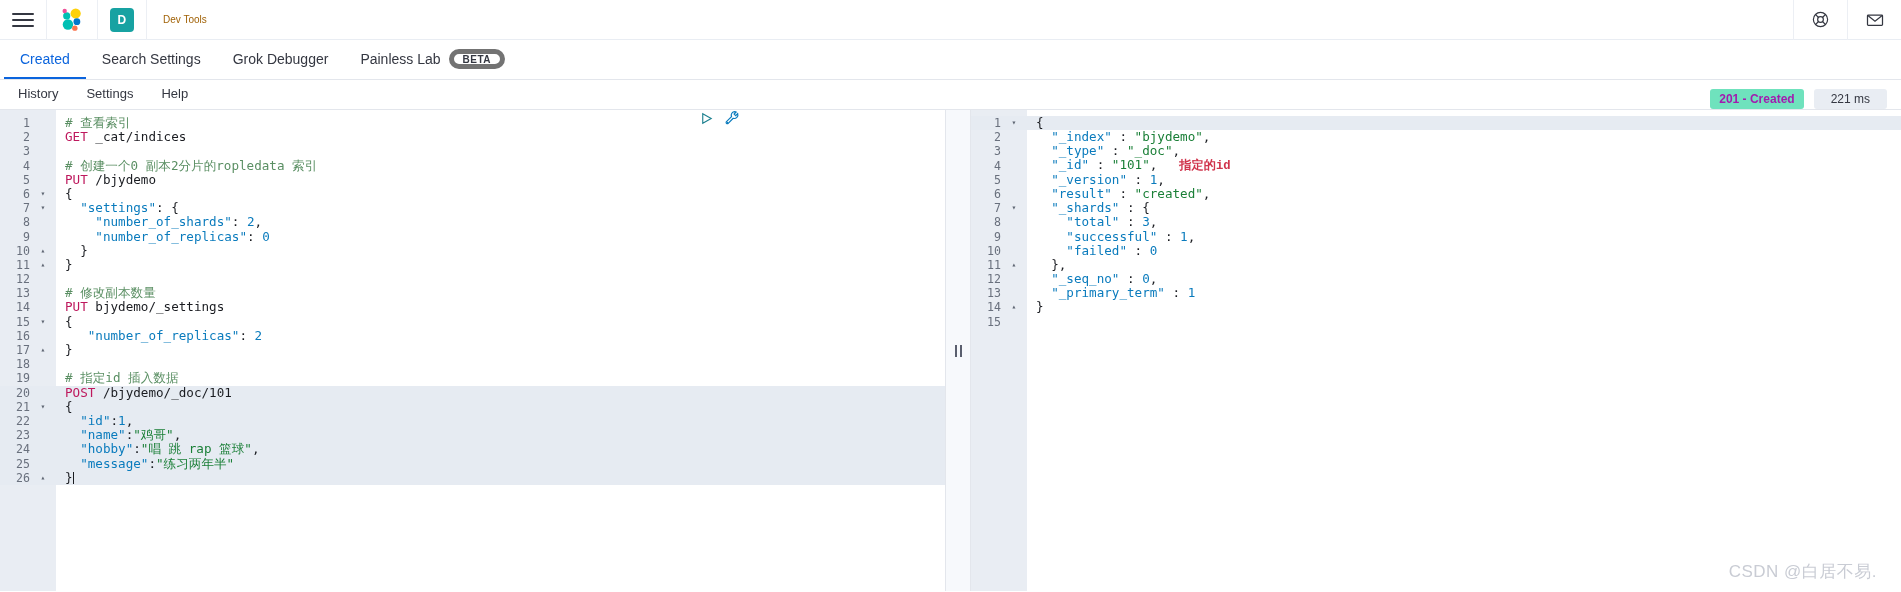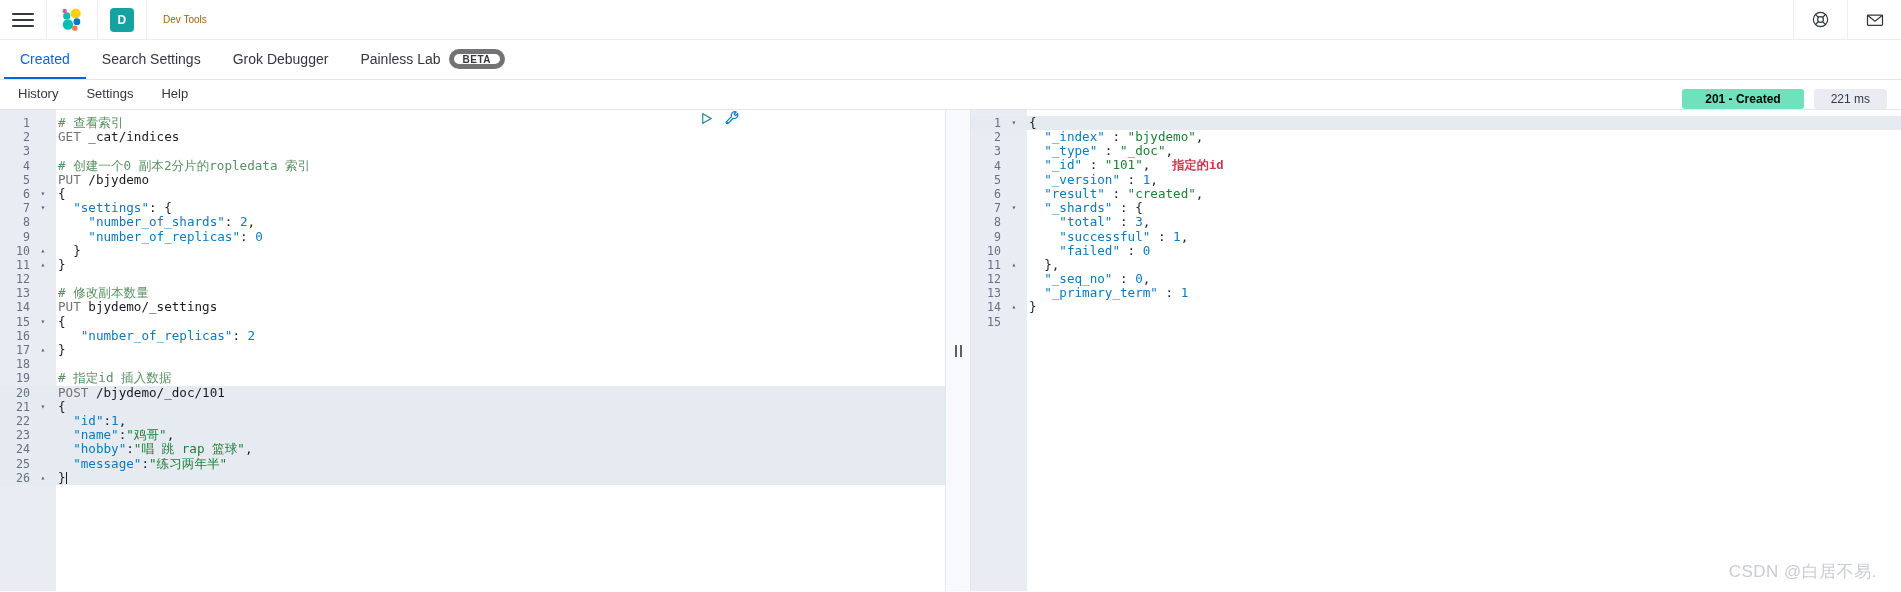--- a/index.html
+++ b/index.html
@@ -90,23 +90,23 @@
     background:#fff;
     position: relative;
   }
   .submenu-item {
     font-size: 13px; color:#343741; padding: 0 12px; cursor:pointer; line-height:30px;
   }
   .status-wrap {
     margin-left:auto; display:flex; align-items:center; gap:10px; padding-right:14px;
   }
   .status-pill {
-    background:#6fe2bd; color:#000000;
+    background:#6fe2bd; color:#a21caf;
     font-size: 12px; font-weight: 600;
-    padding: 3px 23px; border-radius: 3px;
+    padding: 3px 9px; border-radius: 3px;
     white-space: nowrap;
   }
   .time-pill {
     background:#e9edf3; color:#343741;
     font-size: 12px;
     padding: 3px 17px; border-radius: 3px;
     white-space:nowrap;
   }
 
   
@@ -152,24 +152,24 @@
   .ln {
     width: 36px; text-align:right; padding-right:6px;
     color:#69707d; font-size:11.6px;
     flex: 0 0 36px;
     user-select:none;
   }
   .fold {
     width: 14px; flex:0 0 14px; text-align:center;
     color:#5f6673; font-size:8px; user-select:none;
   }
-  .ltxt { padding-left: 8px; flex:1; }
-
-  
-  .k-method   { color:#737373; }      
+  .ltxt { padding-left: 8px; flex:1;margin-left:7px; }
+
+  
+  .k-method   { color:#be185d; }      
   .k-url      { color:#1a1c21; }
   .k-comment  { color:#5a8f63; }
   .k-key      { color:#0a7bbd; }
   .k-str      { color:#1a7f37; }
   .k-num      { color:#0a7bbd; }
   .k-punct    { color:#1a1c21; }
   .k-brace    { color:#1a1c21; }
 
   .actions {
     position:absolute; right: 205px; top: 0;

